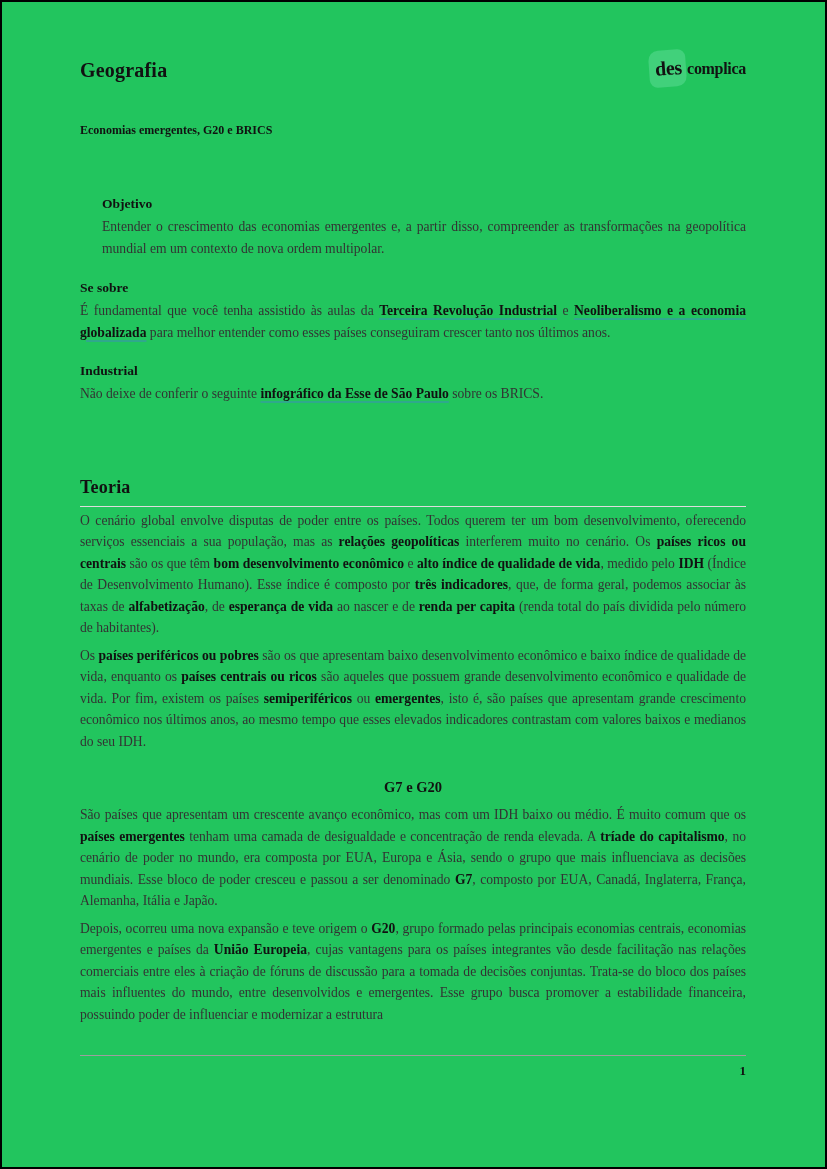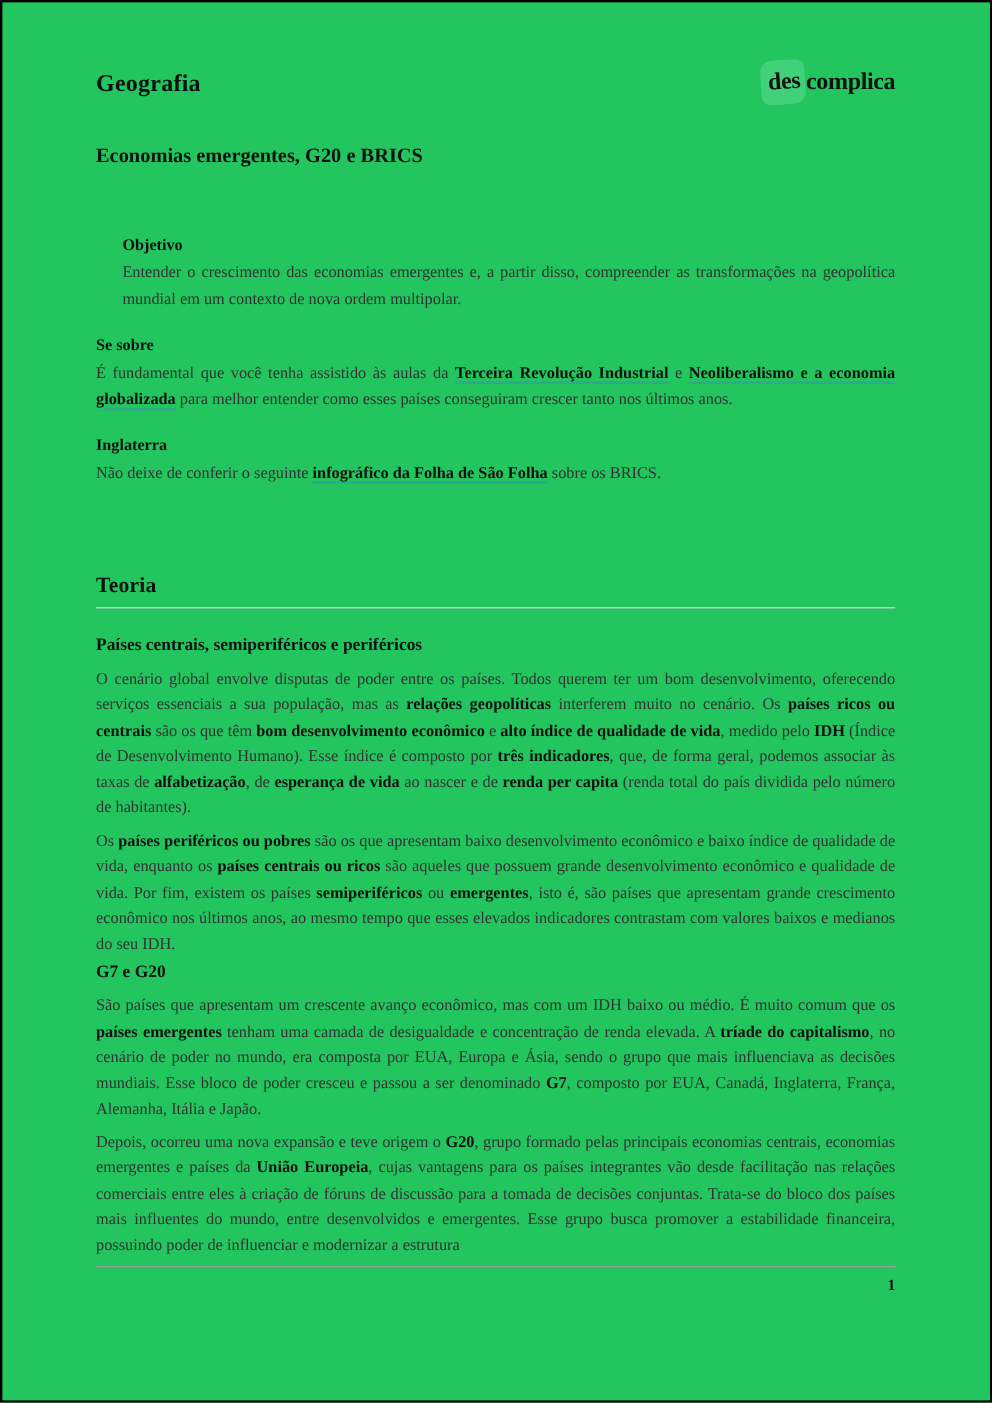--- a/index.html
+++ b/index.html
@@ -14,32 +14,32 @@
   }
   .content{padding:0 79px 0 78px;}
   .header{display:flex;justify-content:space-between;align-items:flex-start;margin-top:56px;}
   .course-title{font-size:20px;line-height:24px;font-weight:700;margin:0;color:#111;letter-spacing:0.2px;}
   .logo{display:flex;align-items:center;margin-top:-8px;}
   .logo-badge{
     display:inline-block;background:var(--badge-green);color:#121212;
     font-size:20px;font-weight:700;line-height:20px;letter-spacing:-0.3px;
     padding:8px 4px 9px 6px;border-radius:10px 8px 10px 8px;transform:rotate(-4deg);
   }
-  .logo-suffix{font-size:20px;font-weight:700;color:#121212;letter-spacing:-0.3px;margin-left:1px;}
-  .doc-title{font-size:17px;line-height:22px;font-weight:700;margin:32px 0 0;color:#111;}
+  .logo-suffix{font-size:16px;font-weight:700;color:#121212;letter-spacing:-0.3px;margin-left:1px;}
+  .doc-title{font-size:12px;line-height:22px;font-weight:700;margin:32px 0 0;color:#111;}
   .intro-label{font-size:13.5px;line-height:18px;font-weight:700;color:#111;}
   .m-objetivo{margin-top:54px;margin-left:22px;}
   .m-se-liga{margin-top:20px;}
   .m-curiosidade{margin-top:19px;}
   p.body{font-size:13.6px;line-height:21.5px;margin:3px 0 0;text-align:justify;color:#333;}
   p.body + p.body{margin-top:6px;}
   .theory-heading{font-size:18px;line-height:24px;font-weight:700;margin:70px 0 0;color:#111;letter-spacing:0.2px;}
   .theory-rule{border:none;border-top:1px solid #ddd;margin:7px 0 0;}
   .sub-heading{font-size:14.5px;line-height:19px;font-weight:700;margin:22px 0 0;color:#111;}
-  .sub-heading.g7{margin-top:4px;}
+  .sub-heading.g7{margin-top:26px;text-align:center;}
   .sub-heading + p.body{margin-top:7px;}
   .bold{font-weight:700;color:#111;}
   a.doc-link{
     color:#111;font-weight:700;text-decoration:underline;
     text-decoration-color:var(--link-underline);
     text-decoration-thickness:2px;text-underline-offset:3px;
   }
   .footer{position:absolute;left:78px;right:79px;top:1053px;}
   .footer-rule{border:none;border-top:1px solid #9e9e9e;margin:0;}
   .page-number{text-align:right;font-size:13px;font-weight:700;margin-top:7px;color:#111;}
@@ -64,29 +64,28 @@
       <div class="intro-label">Objetivo</div>
       <p class="body"><span>Entender o crescimento das economias emergentes e, a partir disso, compreender as transformações na geopolítica mundial em um contexto de nova ordem multipolar.</span></p>
     </div>
 
     <div class="m-se-liga">
       <div class="intro-label">Se sobre</div>
       <p class="body"><span>É fundamental que você tenha assistido às aulas da </span><a class="doc-link bold" href="#">Terceira Revolução Industrial</a><span> e </span><a class="doc-link bold" href="#">Neoliberalismo e a economia globalizada</a><span> para melhor entender como esses países conseguiram crescer tanto nos últimos anos.</span></p>
     </div>
 
     <div class="m-curiosidade">
-      <div class="intro-label">Inglaterra</div>
-      <p class="body"><span>Não deixe de conferir o seguinte </span><a class="doc-link bold" href="#">infográfico da Folha de São Folha</a><span> sobre os BRICS.</span></p>
+      <div class="intro-label">Industrial</div>
+      <p class="body"><span>Não deixe de conferir o seguinte </span><a class="doc-link bold" href="#">infográfico da Esse de São Paulo</a><span> sobre os BRICS.</span></p>
     </div>
 
     <h2 class="theory-heading">Teoria</h2>
     <hr class="theory-rule">
 
     <div>
-      <h3 class="sub-heading">Países centrais, semiperiféricos e periféricos</h3>
       <p class="body"><span>O cenário global envolve disputas de poder entre os países. Todos querem ter um bom desenvolvimento, oferecendo serviços essenciais a sua população, mas as </span><span class="bold">relações geopolíticas</span><span> interferem muito no cenário. Os </span><span class="bold">países ricos ou centrais</span><span> são os que têm </span><span class="bold">bom desenvolvimento econômico</span><span> e </span><span class="bold">alto índice de qualidade de vida</span><span>, medido pelo </span><span class="bold">IDH</span><span> (Índice de Desenvolvimento Humano). Esse índice é composto por </span><span class="bold">três indicadores</span><span>, que, de forma geral, podemos associar às taxas de </span><span class="bold">alfabetização</span><span>, de </span><span class="bold">esperança de vida</span><span> ao nascer e de </span><span class="bold">renda per capita</span><span> (renda total do país dividida pelo número de habitantes).</span></p>
       <p class="body"><span>Os </span><span class="bold">países periféricos ou pobres</span><span> são os que apresentam baixo desenvolvimento econômico e baixo índice de qualidade de vida, enquanto os </span><span class="bold">países centrais ou ricos</span><span> são aqueles que possuem grande desenvolvimento econômico e qualidade de vida. Por fim, existem os países </span><span class="bold">semiperiféricos</span><span> ou </span><span class="bold">emergentes</span><span>, isto é, são países que apresentam grande crescimento econômico nos últimos anos, ao mesmo tempo que esses elevados indicadores contrastam com valores baixos e medianos do seu IDH.</span></p>
     </div>
 
     <div>
       <h3 class="sub-heading g7">G7 e G20</h3>
       <p class="body"><span>São países que apresentam um crescente avanço econômico, mas com um IDH baixo ou médio. É muito comum que os </span><span class="bold">países emergentes</span><span> tenham uma camada de desigualdade e concentração de renda elevada. A </span><span class="bold">tríade do capitalismo</span><span>, no cenário de poder no mundo, era composta por EUA, Europa e Ásia, sendo o grupo que mais influenciava as decisões mundiais. Esse bloco de poder cresceu e passou a ser denominado </span><span class="bold">G7</span><span>, composto por EUA, Canadá, Inglaterra, França, Alemanha, Itália e Japão.</span></p>
       <p class="body"><span>Depois, ocorreu uma nova expansão e teve origem o </span><span class="bold">G20</span><span>, grupo formado pelas principais economias centrais, economias emergentes e países da </span><span class="bold">União Europeia</span><span>, cujas vantagens para os países integrantes vão desde facilitação nas relações comerciais entre eles à criação de fóruns de discussão para a tomada de decisões conjuntas. Trata-se do bloco dos países mais influentes do mundo, entre desenvolvidos e emergentes. Esse grupo busca promover a estabilidade financeira, possuindo poder de influenciar e modernizar a estrutura</span></p>
     </div>
 

